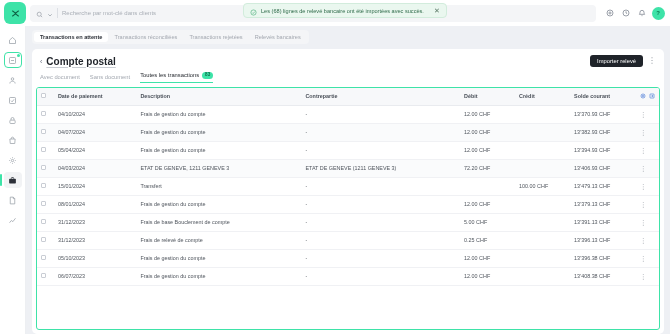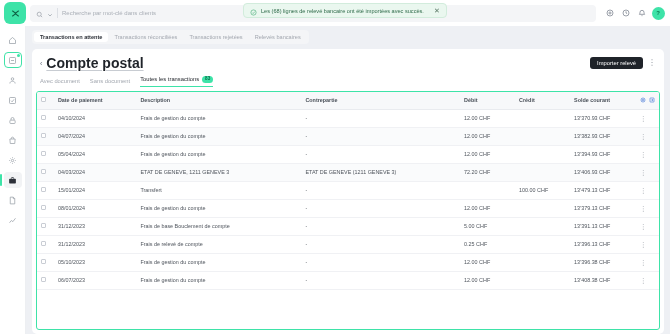--- a/index.html
+++ b/index.html
@@ -126,21 +126,21 @@
     display: flex; flex-direction: column;
     min-height: 0; overflow: hidden;
     position: relative;
   }
   .card-head {
     display: flex; align-items: center;
     padding: 6px 8px 0 8px;
   }
   .back-chevron { font-size: 7px; color: #6b7280; margin-right: 4px; }
   .page-title {
-    font-size: 14px; font-weight: bold; color: #1f2329;
+    font-size: 10px; font-weight: bold; color: #1f2329;
     text-decoration: underline; text-underline-offset: 2px;
     text-decoration-color: #c8ccd2; text-decoration-thickness: 1px;
   }
   .head-actions { margin-left: auto; display: flex; align-items: center; gap: 5px; }
   .btn-dark {
     background: #1f2329; color: #ffffff;
     font-size: 5.8px; padding: 3px 7px; border-radius: 3px;
     border: none; white-space: nowrap; cursor: pointer;
     font-family: "Liberation Sans", sans-serif;
   }

